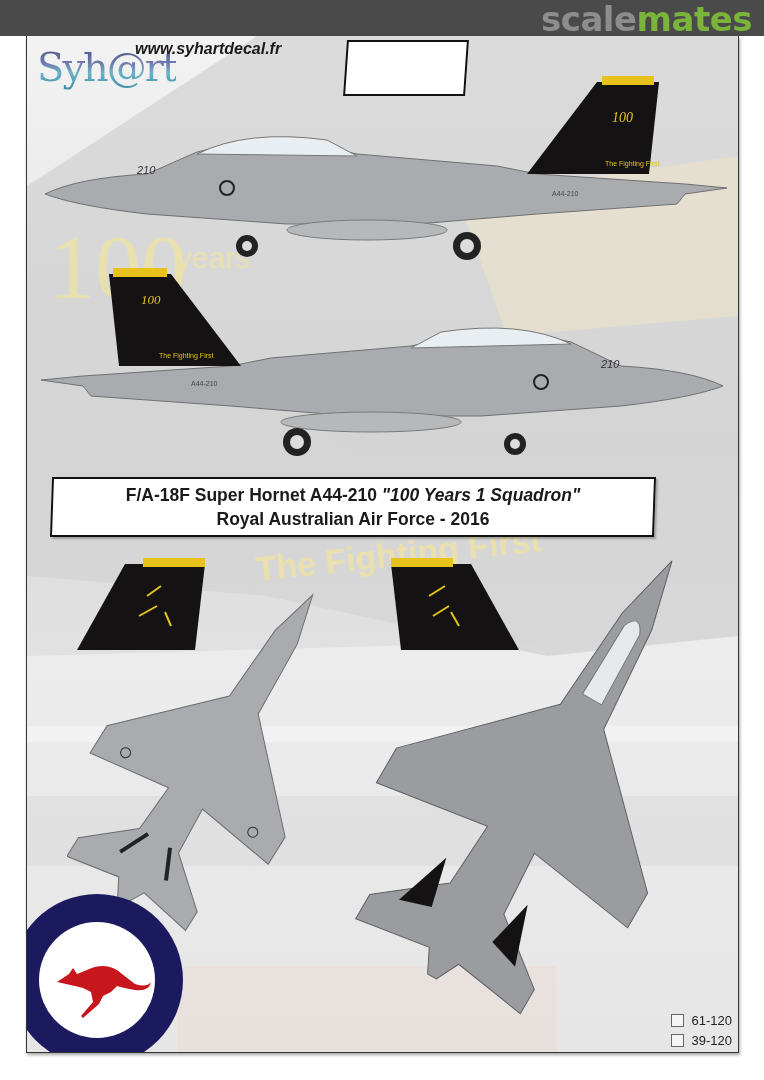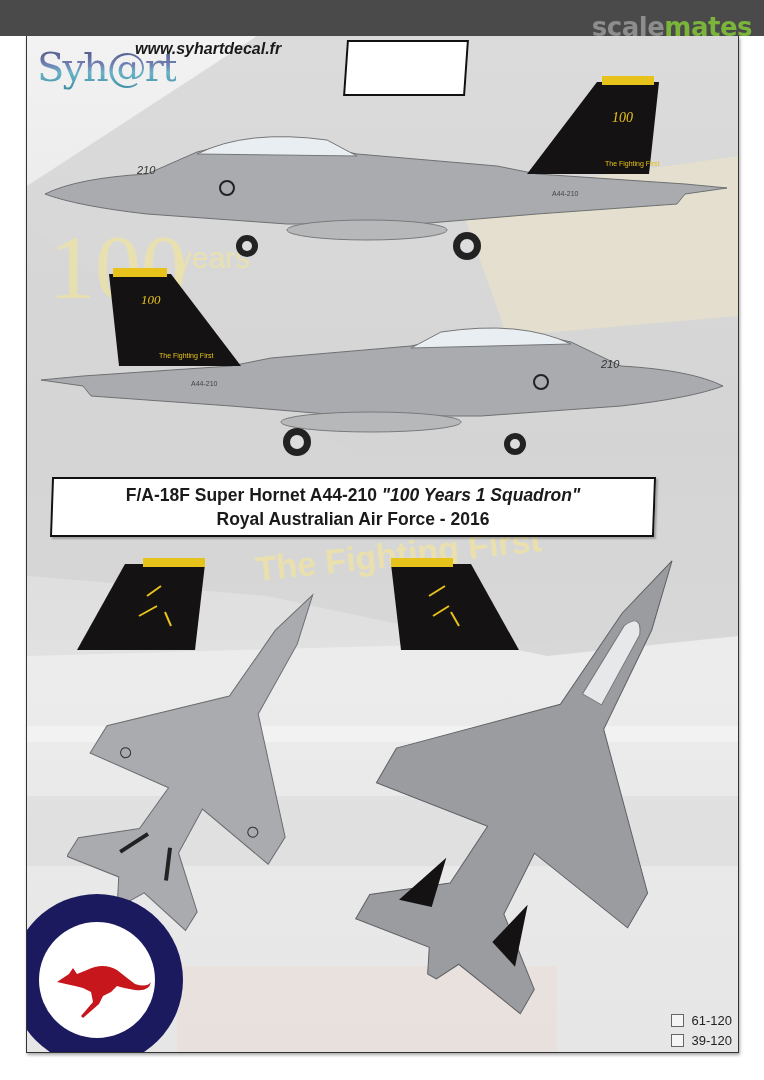--- a/index.html
+++ b/index.html
@@ -1,18 +1,18 @@
 <!DOCTYPE html>
 <html><head>
 <meta charset="utf-8">
 <style>
   html,body{margin:0;padding:0;}
   body{width:764px;height:1080px;background:#ffffff;position:relative;overflow:hidden;font-family:"Liberation Sans",sans-serif;}
   .topbar{position:absolute;left:0;top:0;width:764px;height:36px;background:#4a4a4a;}
-  .sm-logo{position:absolute;right:12px;top:12px;font-family:"DejaVu Sans",sans-serif;font-weight:bold;font-size:26px;letter-spacing:-0.5px;line-height:30px;}
+  .sm-logo{position:absolute;right:12px;top:4px;font-family:"DejaVu Sans",sans-serif;font-weight:bold;font-size:34px;letter-spacing:-0.5px;line-height:30px;}
   .sm-logo .a{color:#8d8d8d;} .sm-logo .b{color:#7bb43a;}
   .sheet{position:absolute;left:26px;top:36px;width:711px;height:1016px;border:1.5px solid #333;border-top:none;background:linear-gradient(180deg,#f2f2f2 0%,#e3e3e3 40%,#ececec 60%,#e6e6e6 100%);overflow:hidden;box-shadow:1px 2px 3px rgba(0,0,0,.35);}
   .bg-layer{position:absolute;inset:0;}
   .brand-url{position:absolute;left:108px;top:4px;font-style:italic;font-weight:bold;font-size:16px;color:#1a1a1a;}
   .brand-logo{position:absolute;left:10px;top:2px;font-family:"DejaVu Serif",serif;font-size:40px;line-height:58px;color:#4e6a8e;letter-spacing:-2px;
      background:linear-gradient(180deg,#3a3f6a 0%,#6f7db0 45%,#6ab3c7 60%,#2e7f96 100%);-webkit-background-clip:text;background-clip:text;color:transparent;}
   .blank-box{position:absolute;left:318px;top:4px;width:118px;height:52px;border:2.5px solid #111;background:#fff;transform:skewX(-4deg);}
   .title-box{position:absolute;left:24px;top:441px;width:600px;height:56px;border:2px solid #111;background:#fff;transform:skewX(-2deg);box-shadow:2px 2px 2px rgba(0,0,0,.25);}
   .title-inner{transform:skewX(2deg);text-align:center;font-weight:bold;color:#1a1a1a;}
   .title-l1{font-size:17.5px;line-height:24px;margin-top:4px;}

